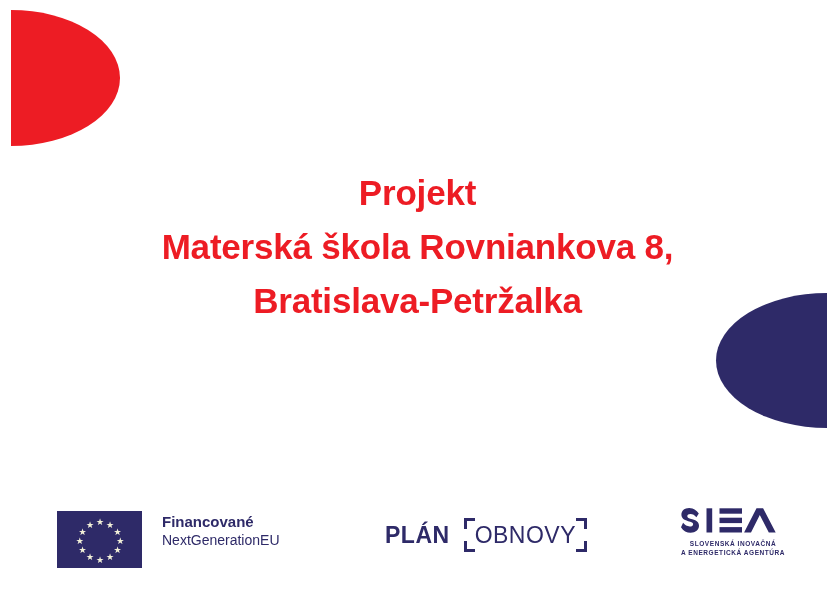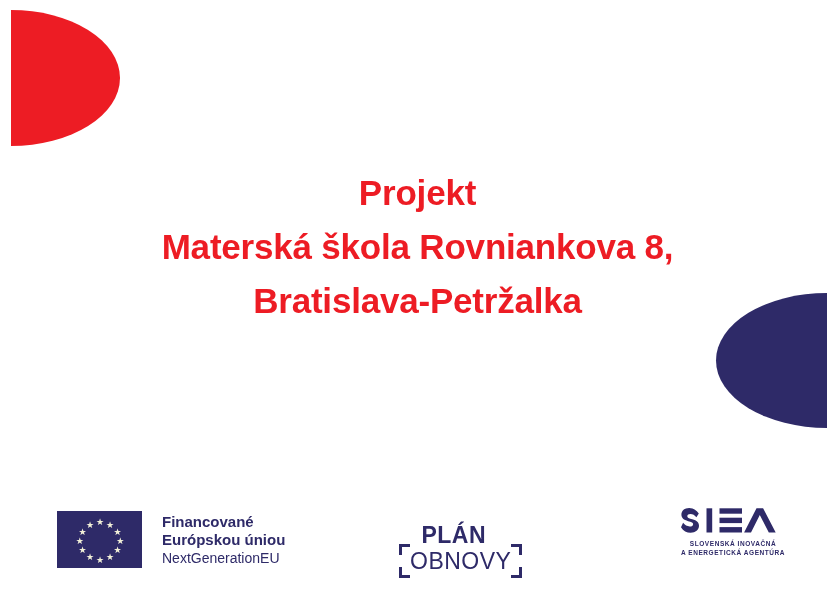--- a/index.html
+++ b/index.html
@@ -114,21 +114,20 @@
     white-space: nowrap;
   }
 
   
   .plan-logo {
     position: absolute;
     left: 385px;
     top: 22px;
     display: flex;
     align-items: center;
-    flex-direction: column;
   }
   .plan-word {
     color: #2e2a68;
     font-weight: bold;
     font-size: 23px;
     letter-spacing: 0.5px;
     line-height: 26px;
   }
   .plan-bracketed {
     position: relative;
@@ -199,21 +198,20 @@
         <span class="star" style="left:29px; top:43.3px;">★</span>
         <span class="star" style="left:39px; top:46px;">★</span>
         <span class="star" style="left:49px; top:43.3px;">★</span>
         <span class="star" style="left:56.5px; top:36.2px;">★</span>
         <span class="star" style="left:59.2px; top:27px;">★</span>
         <span class="star" style="left:56.5px; top:17.8px;">★</span>
         <span class="star" style="left:49px; top:10.7px;">★</span>
       </div>
       <div class="eu-text">
         <div class="l1">Financované</div>
-        <div class="l2">Európskou úniou</div>
         <div class="l3">NextGenerationEU</div>
       </div>
     </div>
 
     <div class="plan-logo">
       <span class="plan-word">PLÁN</span>
       <span class="plan-bracketed">
         <span class="brk tl"></span>
         <span class="brk bl"></span>
         <span class="brk tr"></span>

